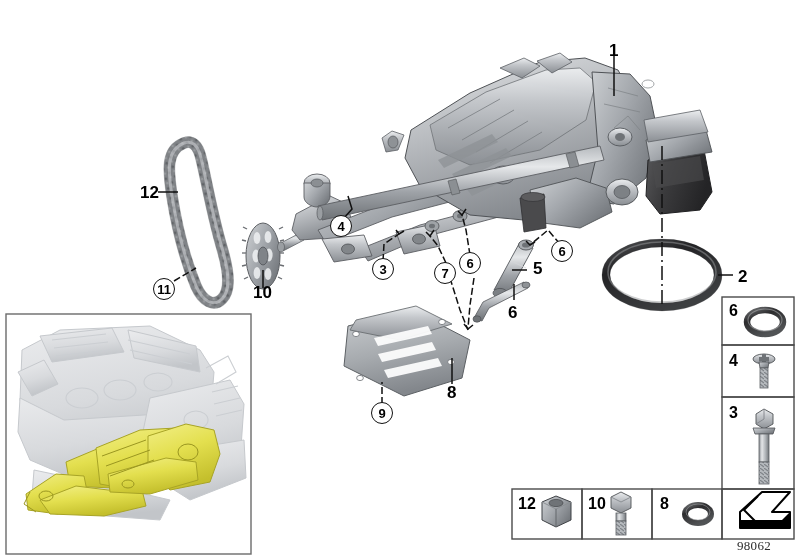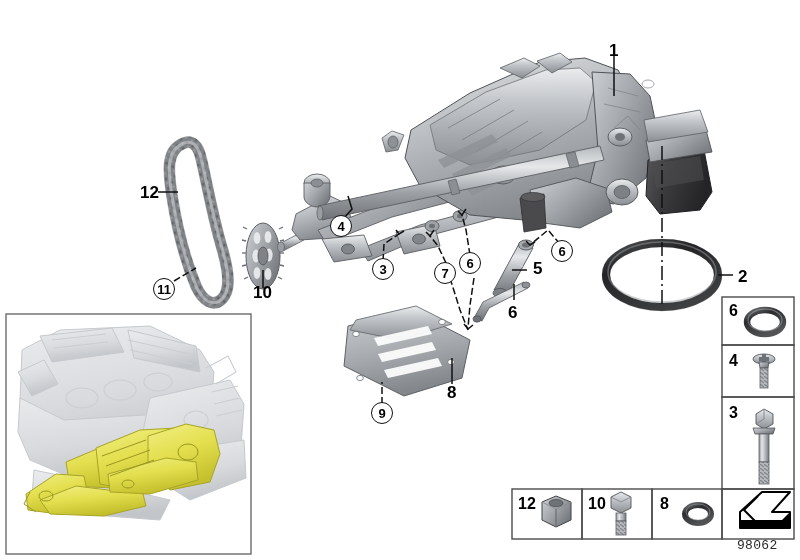--- a/index.html
+++ b/index.html
@@ -57,21 +57,21 @@
     font-family: "Liberation Sans", sans-serif;
     font-weight: bold;
     font-size: 16px;
     color: #000;
     user-select: none;
   }
   #docnum {
     position: absolute;
     left: 737px;
     top: 538px;
-    font-family: Liberation Mono, monospace;
+    font-family: Liberation Serif, serif;
     font-size: 13px;
     color: #2a2a2a;
     letter-spacing: 0.3px;
     user-select: none;
   }
 </style>
 </head>
 <body>
 
 <div id="stage">

